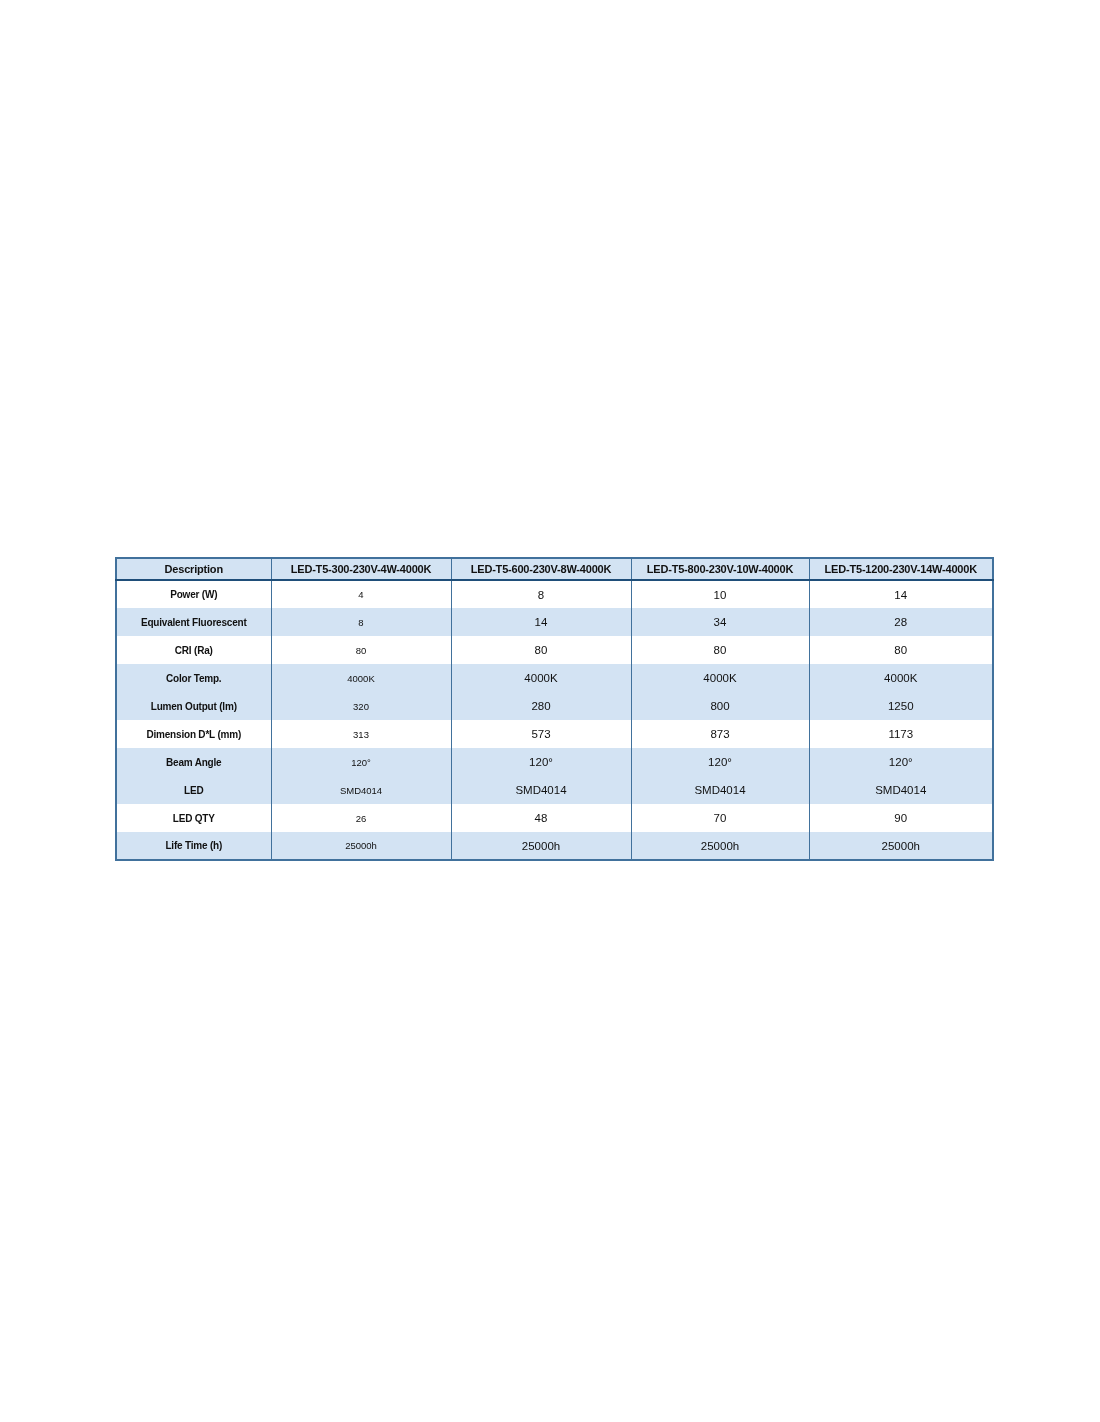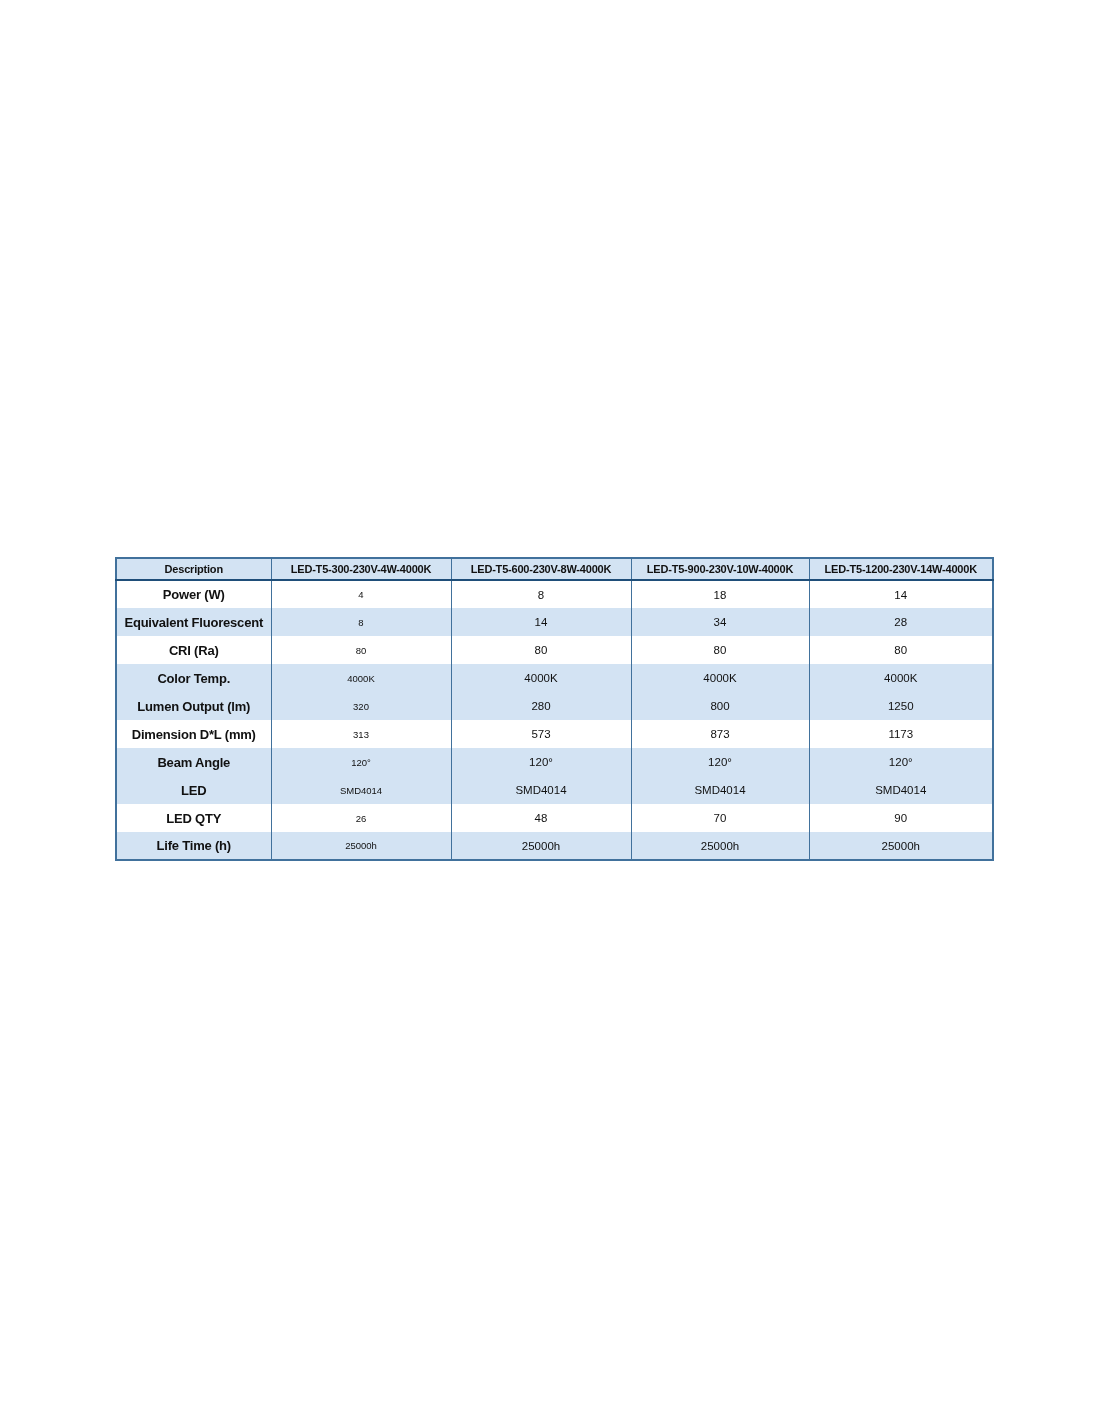--- a/index.html
+++ b/index.html
@@ -39,21 +39,21 @@
   table.spec th:first-child, table.spec td:first-child{border-left:none;}
   thead tr{background:var(--stripe);}
   thead th{
     font-weight:bold;
     font-size:11px;
     letter-spacing:-0.2px;
     border-bottom:2px solid var(--header-border);
     height:22px;
   }
   tbody td{font-size:11.5px;height:21.5px;}
-  tbody td.row-label{font-weight:bold;font-size:13px;letter-spacing:-0.2px;}
+  tbody td.row-label{font-weight:bold;font-size:10px;letter-spacing:-0.2px;}
   tbody td.small{font-size:9.5px;}
   tr.row-blue{background:var(--stripe);border-radius:9px;}
   tr.row-white{background:#ffffff;}
 </style>
 </head>
 <body>
 
 <div class="table-wrap">
   <table class="spec">
     <colgroup>
@@ -61,30 +61,30 @@
       <col style="width:180px">
       <col style="width:180px">
       <col style="width:178px">
       <col style="width:184px">
     </colgroup>
     <thead>
       <tr>
         <th>Description</th>
         <th>LED-T5-300-230V-4W-4000K</th>
         <th>LED-T5-600-230V-8W-4000K</th>
-        <th>LED-T5-900-230V-10W-4000K</th>
+        <th>LED-T5-800-230V-10W-4000K</th>
         <th>LED-T5-1200-230V-14W-4000K</th>
       </tr>
     </thead>
     <tbody>
         <tr class="row-white">
           <td class="row-label">Power (W)</td>
           <td class="cell small">4</td>
           <td class="cell">8</td>
-          <td class="cell">18</td>
+          <td class="cell">10</td>
           <td class="cell">14</td>
         </tr>
         <tr class="row-blue">
           <td class="row-label">Equivalent Fluorescent</td>
           <td class="cell small">8</td>
           <td class="cell">14</td>
           <td class="cell">34</td>
           <td class="cell">28</td>
         </tr>
         <tr class="row-white">

